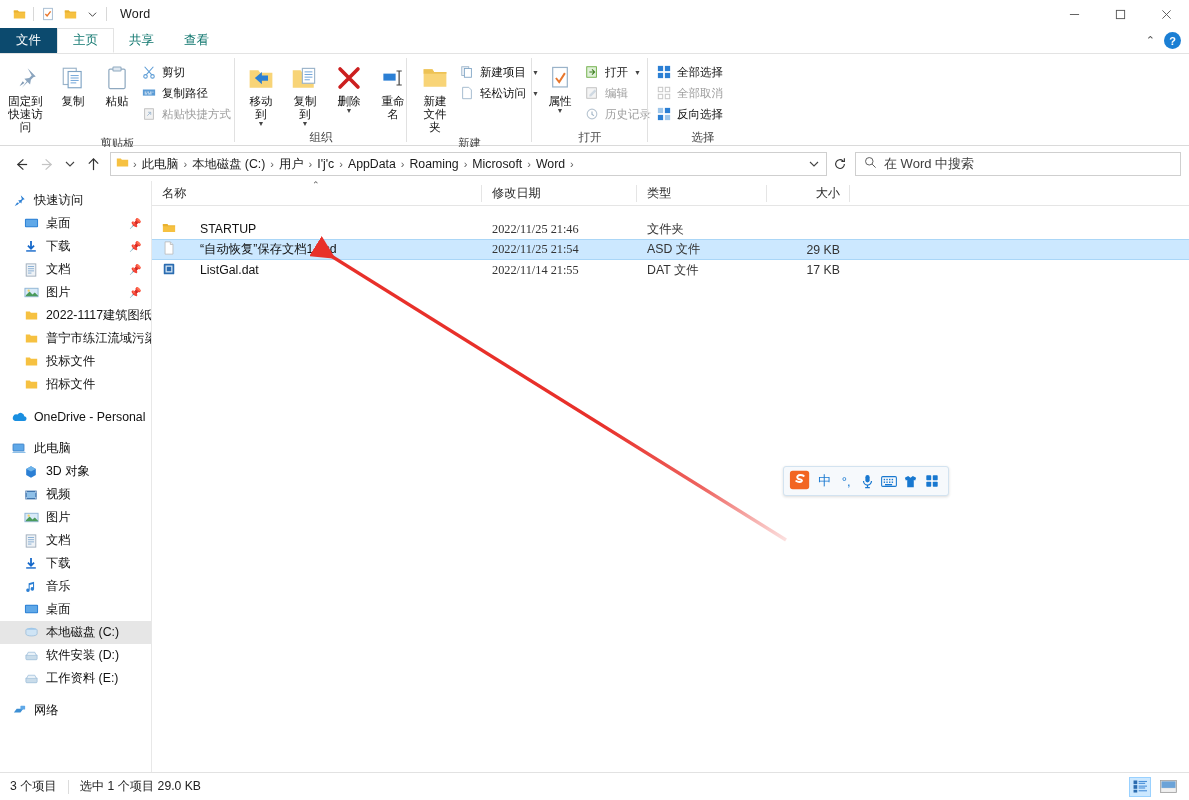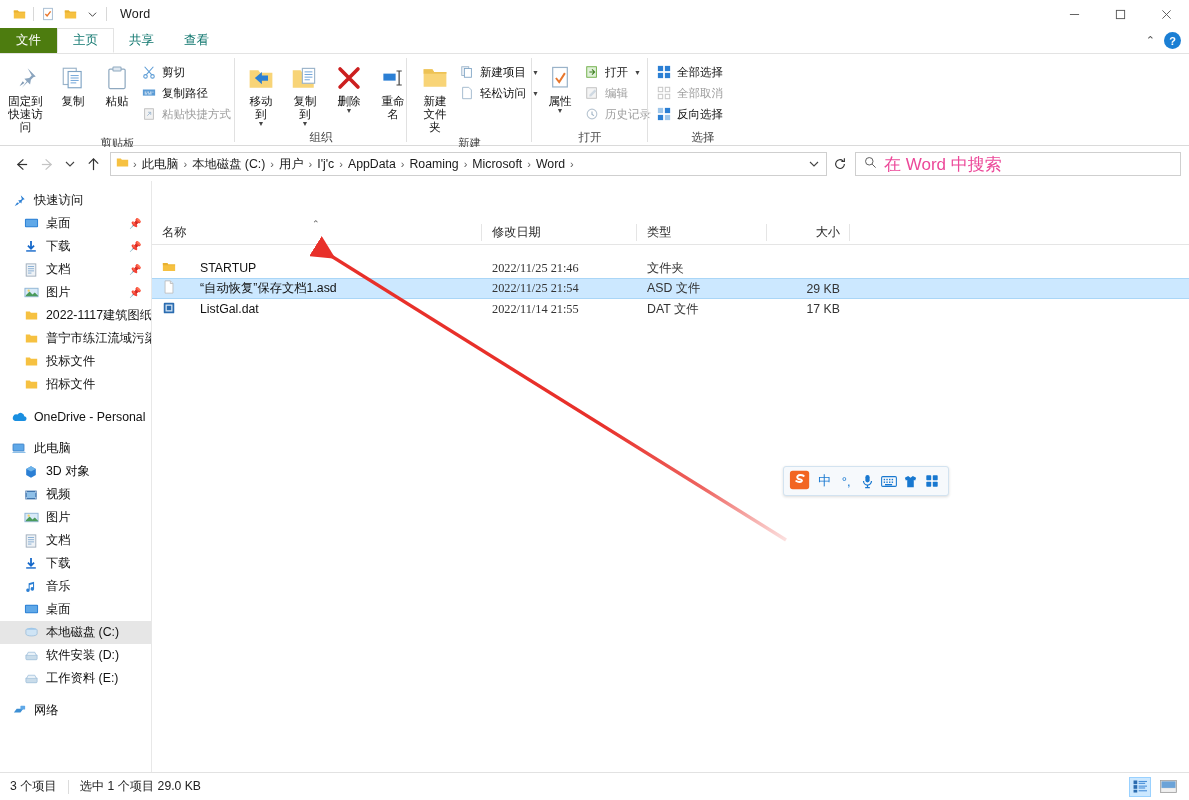--- a/index.html
+++ b/index.html
@@ -33,21 +33,21 @@
 
   
   .tabbar {
     position:absolute; left:0; top:28px; width:1189px; height:25px;
     background:#ffffff; display:flex; align-items:flex-end;
   }
   .tab {
     height:25px; padding:0 15px; display:flex; align-items:center;
     font-size:12.5px; color:#0f766e; background:transparent;
   }
-  .tab.file { background:#4d7c0f; color:#fff; font-weight:400; padding:0 16px;}
+  .tab.file { background:#0c4a6e; color:#fff; font-weight:400; padding:0 16px;}
   .tab.active { background:#ffffff; border:1px solid #e3e3e3; border-bottom:1px solid #fff; }
   .tab-right { margin-left:auto; display:flex; align-items:center; padding-right:8px; gap:9px; height:25px;}
   .chev-up { color:#555; font-size:11px; }
   .help-circle {
     width:17px;height:17px;border-radius:50%;background:#1b7fd4;color:#fff;
     display:flex;align-items:center;justify-content:center;font-size:11px;font-weight:bold;
   }
 
   
   .ribbon {
@@ -96,41 +96,41 @@
   }
   .crumbs { display:flex; align-items:center; flex:1; overflow:hidden; }
   .crumb { font-size:12.3px; color:#1a1a1a; padding:0 3px; white-space:nowrap; }
   .crumb-sep { color:#5a5a5a; font-size:11px; padding:0 2px; }
   .addr-drop { width:20px;height:22px;display:flex;align-items:center;justify-content:center;color:#333;font-size:10px;}
   .refreshbtn { width:26px;height:26px;display:flex;align-items:center;justify-content:center;color:#333;font-size:13px;}
   .searchbox {
     width:326px; height:24px; border:1px solid #cfcfcf; background:#fff;
     display:flex; align-items:center; gap:7px; padding:0 8px; margin-left:2px;
   }
-  .searchbox .ph { font-size:17px; color:#ec4899; }
+  .searchbox .ph { font-size:13px; color:#404040; }
 
   
   .body { position:absolute; left:0; top:181px; width:1189px; height:591px; display:flex; }
   .navpane {
     width:152px; height:591px; background:#fff; border-right:1px solid #e8e8e8;
     padding-top:8px; overflow:hidden;
   }
   .navitem {
     display:flex; align-items:center; height:23px; font-size:12.3px; color:#111;
     padding-left:8px; white-space:nowrap; position:relative;
   }
   .navitem.sel { background:#e6e6e6; }
   .navitem .nic { width:18px; height:16px; display:flex; align-items:center; justify-content:center; margin-right:6px; flex:0 0 18px;}
   .navitem.lvl1 { padding-left:22px; }
   .navitem.lvl0 { padding-left:10px; }
   .navitem .pin { position:absolute; right:9px; color:#6d6d6d; font-size:10px; }
   .navgap { height:9px; }
 
   .filelist { flex:1; height:591px; background:#fff; position:relative; }
-  .colhdr { display:flex; height:25px; border-bottom:1px solid #e5e5e5; align-items:center; position:relative;margin-top:39px;}
+  .colhdr { display:flex; height:25px; border-bottom:1px solid #e5e5e5; align-items:center; position:relative;}
   .col { font-size:12.2px; color:#2b2b2b; padding-left:10px; position:relative; height:25px; display:flex; align-items:center;}
   .col::after{content:'';position:absolute;right:0;top:4px;bottom:4px;width:1px;background:#e5e5e5;}
   .col.c-name { width:330px; }
   .col.c-date { width:155px; }
   .col.c-type { width:130px; }
   .col.c-size { width:83px; justify-content:flex-end; padding-right:10px; }
   .sortmark { position:absolute; left:160px; top:-1px; color:#5a5a5a; font-size:9px; }
 
   .frow { display:flex; height:20px; align-items:center; font-size:12.3px; color:#111; }
   .frow.sel { background:#cce8ff; border-top:1px solid #aad6f7; border-bottom:1px solid #aad6f7; height:21px;}

